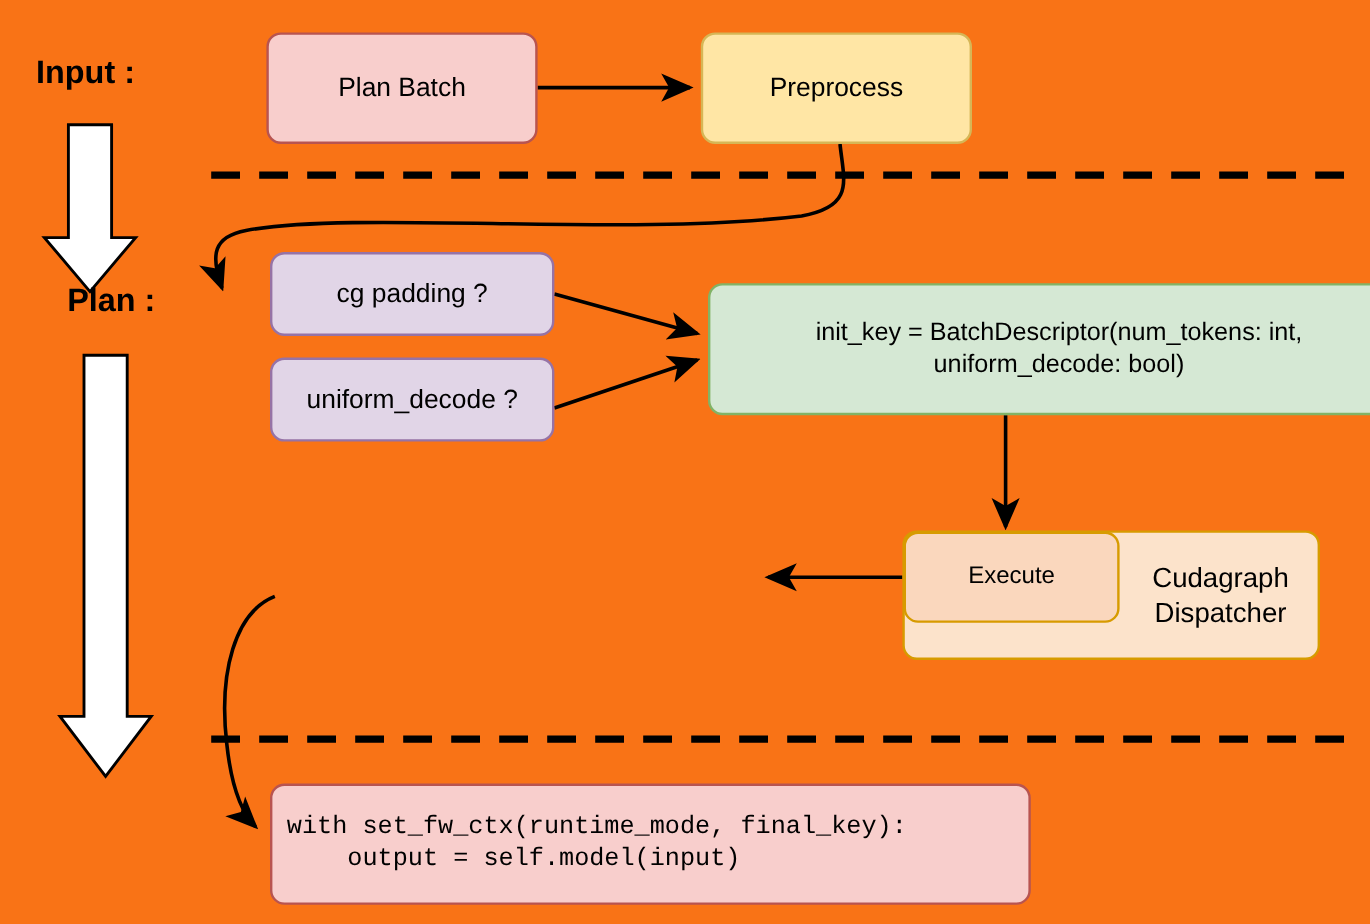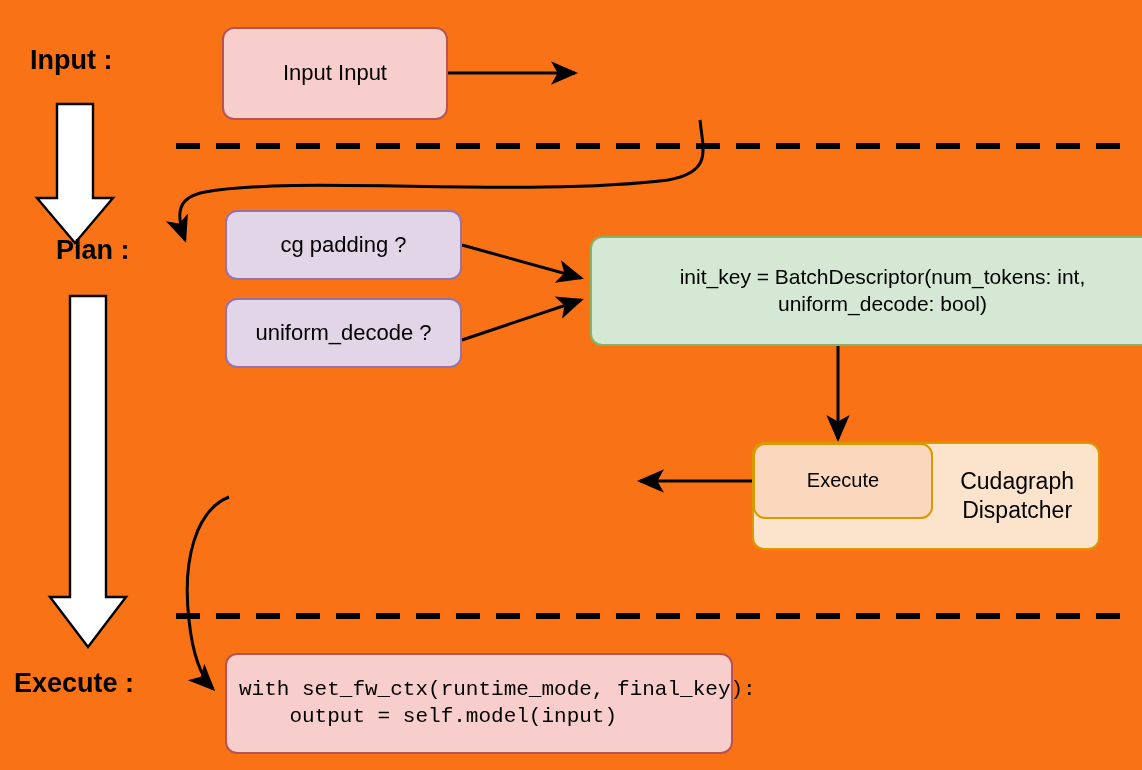--- a/index.html
+++ b/index.html
@@ -82,21 +82,21 @@
   }
   #node-dispatch {
     left: 753px; top: 443px; width: 180px; height: 76px;
     background: #FAD7BD; border-color: #D79B00; font-size: 20px;
   }
   #node-runtime-mode {
     left: 225px; top: 448px; width: 406px; height: 102px;
     background: #CCE0F5; border-color: #6C8EBF; font-size: 20px;
   }
   #node-exec-code {
-    left: 225px; top: 653px; width: 508px; height: 101px;
+    left: 225px; top: 653px; width: 634px; height: 101px;
     background: #F8CECC; border-color: #B85450; font-size: 21px;
   }
   #label-input  { left: 30px;  top: 45px;  font-size: 27px; }
   #label-plan   { left: 56px;  top: 235px; font-size: 27px; }
   #label-execute{ left: 14px;  top: 668px; font-size: 27px; }
 </style>
 </head>
 <body>
 
 <div id="canvas">
@@ -125,24 +125,24 @@
 
     <line x1="838" y1="346" x2="838" y2="439" stroke="#000000" stroke-width="3" marker-end="url(#arrowhead)"></line>
 
     <line x1="752" y1="481" x2="640" y2="481" stroke="#000000" stroke-width="3" marker-end="url(#arrowhead)"></line>
 
     <path d="M229,497 C196,510 182,560 189,620 C193,658 202,678 213,689" fill="none" stroke="#000000" stroke-width="3" marker-end="url(#arrowhead)"></path>
   </svg>
 
   <div class="stage-label" id="label-input">Input :</div>
   <div class="stage-label" id="label-plan">Plan :</div>
-  <div class="stage-label" id="label-execute">Execute :</div>
 
-  <div class="node" id="node-input-batch">Input Input</div>
+  <div class="node" id="node-input-batch">Plan Batch</div>
 
+  <div class="node" id="node-preprocess">Preprocess</div>
 
   <div class="node" id="node-cg-padding">cg padding ?</div>
 
   <div class="node" id="node-uniform-decode">uniform_decode ?</div>
 
   <div class="node" id="node-init-key">init_key = BatchDescriptor(num_tokens: int,
 uniform_decode: bool)</div>
 
   <div class="node" id="node-cudagraph-dispatcher">Cudagraph
 Dispatcher</div>

